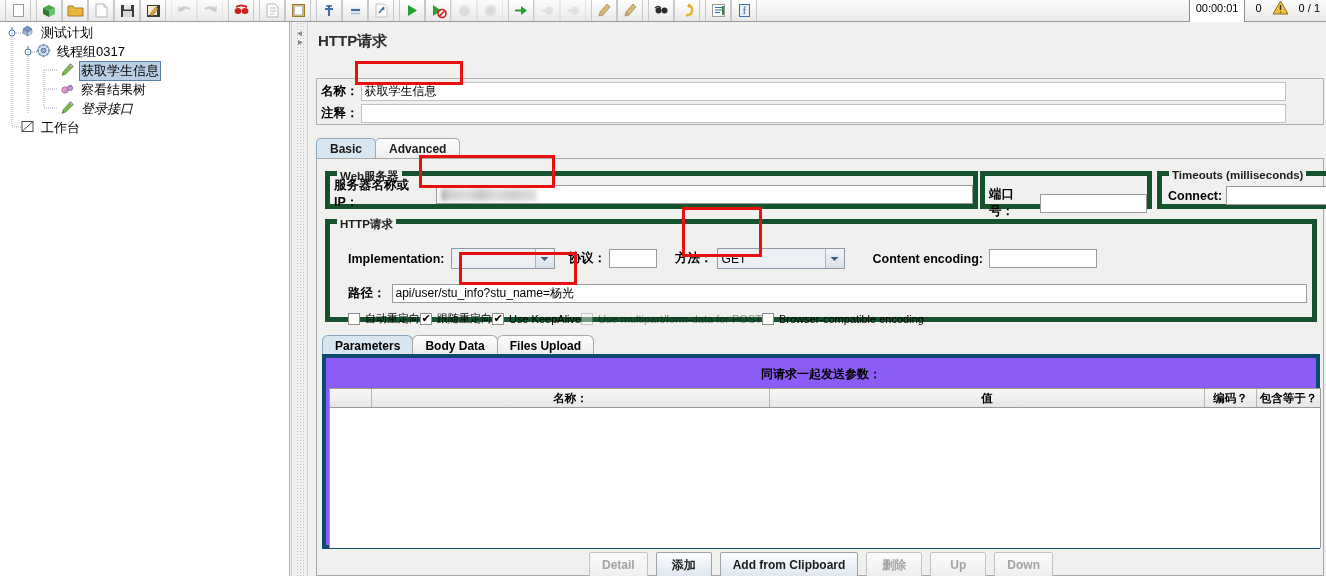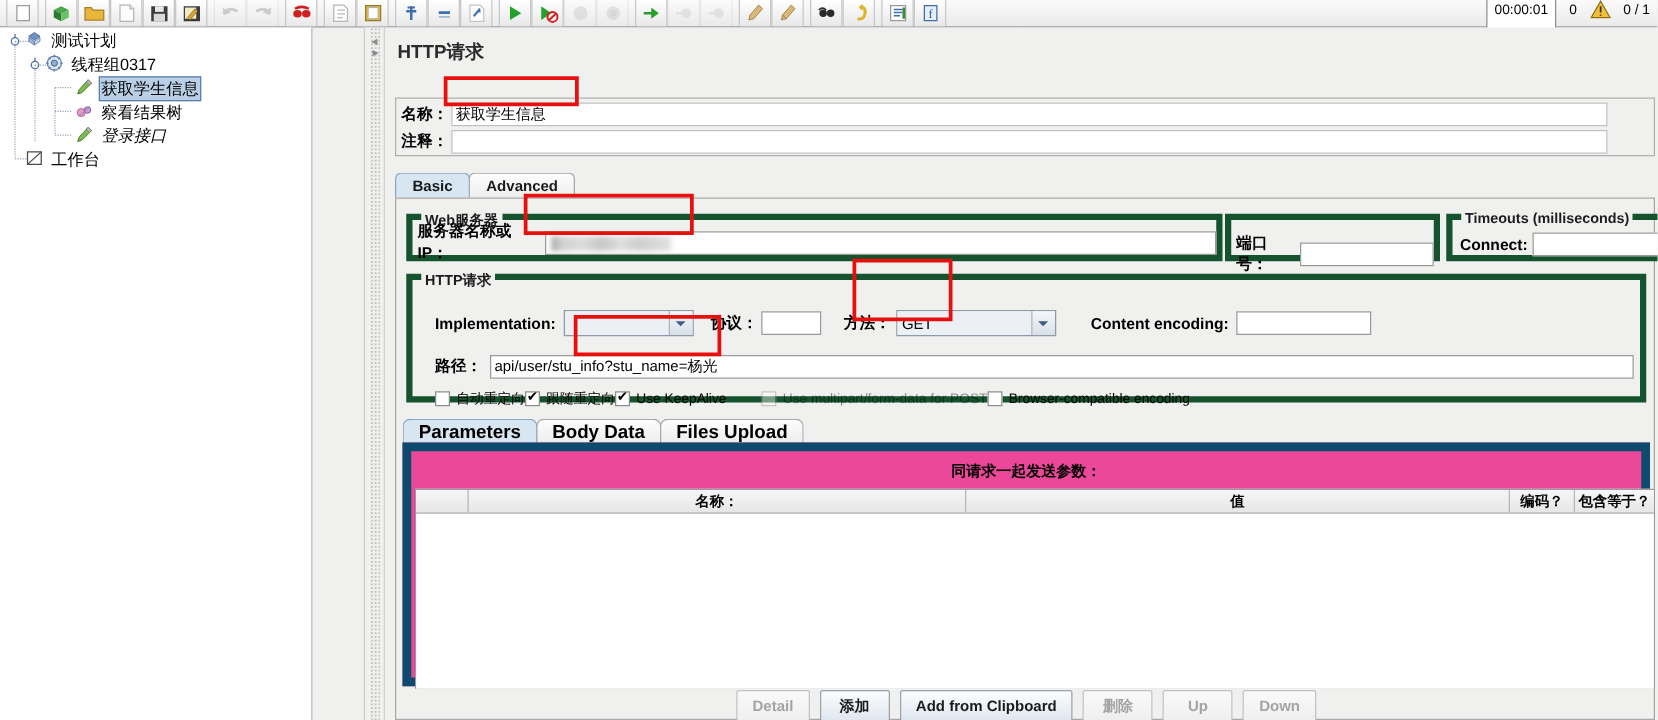--- a/index.html
+++ b/index.html
@@ -43,21 +43,21 @@
     padding: 0 6px; display: flex; align-items: center;
     font-family: "Liberation Sans", sans-serif; font-size: 11px;
     position: relative; top: -3px;
   }
   .warn-count { position: relative; top: -3px; }
   .warn-tri { position: relative; top: -2px; }
   .ratio { position: relative; top: -3px; padding-right: 4px;}
 
   
   .tree-pane {
-    position: absolute; left: 0; top: 22px; width: 250px; height: 554px;
+    position: absolute; left: 0; top: 22px; width: 290px; height: 554px;
     background: #fff; border-right: 1px solid #b5b5b5;
     overflow: hidden;
   }
   .tree-row { position: absolute; height: 18px; display: flex; align-items: center; white-space: nowrap; }
   .tree-label { font-size: 13px; line-height: 18px; padding: 0 2px; }
   .tree-label.sel { background: #b8cfe5; border: 1px solid #5a7fa8; padding: 0 1px; }
 
   
   .splitter {
     position: absolute; left: 291px; top: 22px; width: 17px; height: 554px;
@@ -128,36 +128,36 @@
   }
 
   
   .cb { display: flex; align-items: center; gap: 5px; }
   .cbbox {
     width: 12px; height: 12px; border: 1px solid #8d8d8d; background: #fff;
     display: flex; align-items: center; justify-content: center;
     font-size: 11px; line-height: 1; color: #000; font-weight: bold;
   }
   .cb .cblbl { font-size: 11px; }
-  .cb.dis { opacity: .42; margin-left: 28px; }
+  .cb.dis { opacity: .42; }
 
   
   .itabbar { position: absolute; left: 5px; top: 175px; height: 21px; display: flex; align-items: flex-end; }
   .itab {
     height: 20px; padding: 0 12px; display: flex; align-items: center;
-    font-size: 15px; font-weight: bold;
+    font-size: 12px; font-weight: bold;
     border: 1px solid #a8a8a8; border-bottom: none;
     border-radius: 6px 6px 0 0; margin-right: -1px;
     background: linear-gradient(#fdfdfd, #ececec);
   }
   .itab.active { background: #d8e6f2; border-color: #8aa7c0; }
 
   .paramarea {
     position: absolute; left: 5px; top: 195px; width: 998px; height: 195px;
-    background: #ec4899; border: 7px solid #0c4a6e;
+    background: #8b5cf6; border: 4px solid #0c4a6e;
   }
   .send-label { position: absolute; width: 100%; text-align: center; top: 8px; font-size: 12px; font-weight: bold; }
   .tablebox { position: absolute; left: 3px; top: 30px; width: 992px; height: 160px; border: 1px solid #9a9a9a; background:#fff; }
   .thead { display: flex; height: 19px; background: linear-gradient(#f7f7f7,#e6e6e6); border-bottom: 1px solid #9a9a9a; }
   .th {
     display: flex; align-items: center; justify-content: center;
     font-size: 11.5px; font-weight: bold; border-right: 1px solid #b6b6b6; height: 100%;
   }
   .th:last-child { border-right: none; }
   .tbody { height: 140px; background: #fff; }

